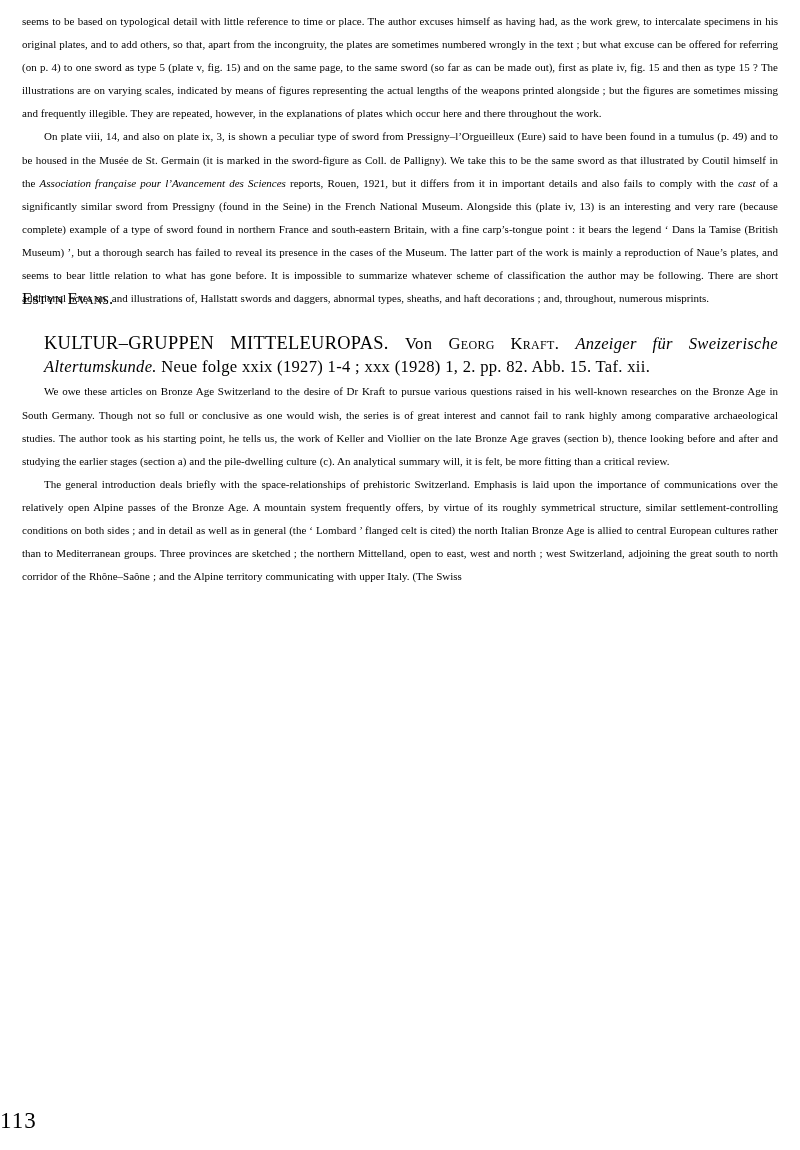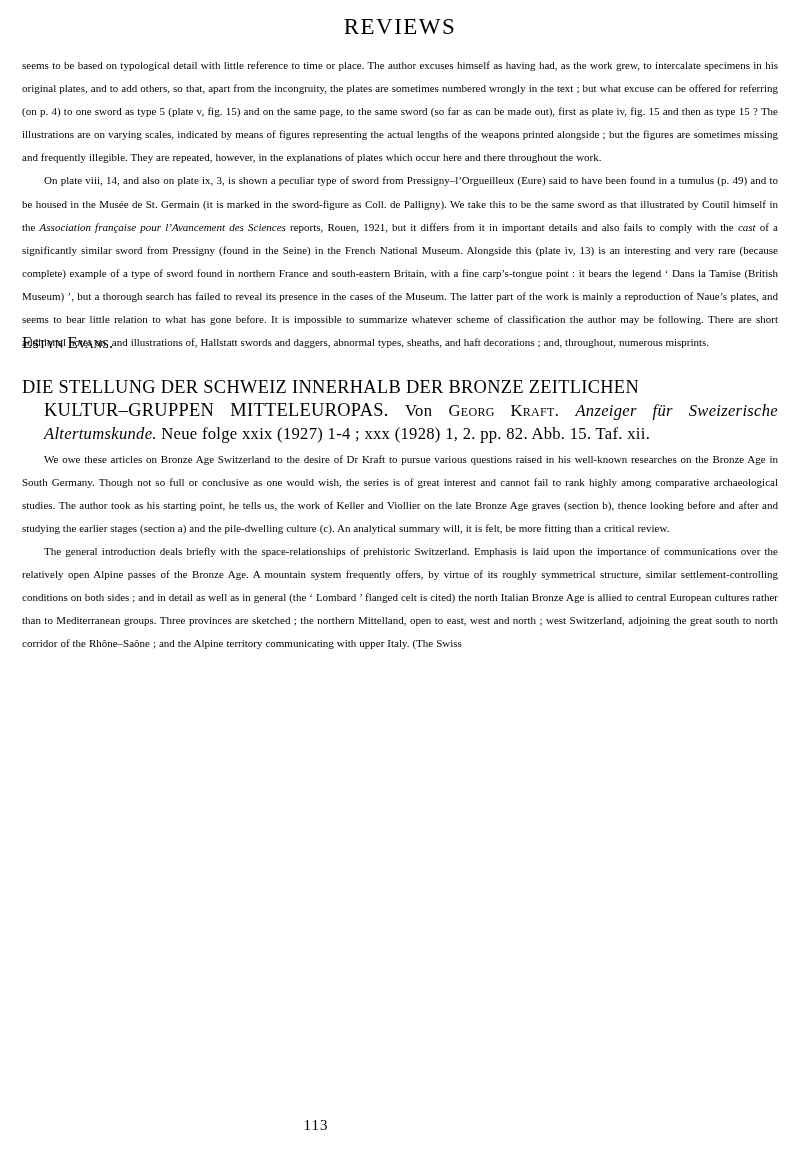--- a/index.html
+++ b/index.html
@@ -65,43 +65,41 @@
     display: block;
     padding-left: 22px;
   }
   .sc { font-variant: small-caps; }
   .it { font-style: italic; }
   .folio {
     position: absolute;
     bottom: 16px;
     left: 0;
     width: 632px;
-    text-align: center;
-    font-size: 15px;
+    text-align: left;
+    font-size: 23px;
     letter-spacing: 1px;
   }
   .block { margin-top: 0; }
 </style>
 </head>
 <body>
 
 <div class="page">
 
-  <h1 class="running-head">REVIEWS</h1>
 
   <p class="block">seems to be based on typological detail with little reference to time or place. The author excuses himself as having had, as the work grew, to intercalate specimens in his original plates, and to add others, so that, apart from the incongruity, the plates are sometimes numbered wrongly in the text ; but what excuse can be offered for referring (on p. 4) to one sword as type 5 (plate v, fig. 15) and on the same page, to the same sword (so far as can be made out), first as plate iv, fig. 15 and then as type 15 ?  The illustrations are on varying scales, indicated by means of figures representing the actual lengths of the weapons printed alongside ; but the figures are sometimes missing and frequently illegible. They are repeated, however, in the explanations of plates which occur here and there throughout the work.</p>
 
   <p class="indent"><span></span><span>On plate viii, 14, and also on plate ix, 3, is shown a peculiar type of sword from Pressigny–l’Orgueilleux (Eure) said to have been found in a tumulus (p. 49) and to be housed in the Musée de St. Germain (it is marked in the sword-figure as Coll. de Palligny). We take this to be the same sword as that illustrated by Coutil himself in the </span><span class="it">Association française pour l’Avancement des Sciences</span><span> reports, Rouen, 1921, but it differs from it in important details and also fails to comply with the </span><span class="it">cast</span><span> of a significantly similar sword from Pressigny (found in the Seine) in the French National Museum. Alongside this (plate iv, 13) is an interesting and very rare (because complete) example of a type of sword found in northern France and south-eastern Britain, with a fine carp’s-tongue point : it bears the legend ‘ Dans la Tamise (British Museum) ’, but a thorough search has failed to reveal its presence in the cases of the Museum. The latter part of the work is mainly a reproduction of Naue’s plates, and seems to bear little relation to what has gone before. It is impossible to summarize whatever scheme of classification the author may be following. There are short additional notes on, and illustrations of, Hallstatt swords and daggers, abnormal types, sheaths, and haft decorations ; and, throughout, numerous misprints.</span></p>
 
   <div class="sig-wrap">
     <div class="sig">Estyn Evans.</div>
   </div>
 
   <div class="review-head">
-    <span class="title">DIE STELLUNG DER SCHWEIZ INNERHALB DER BRONZE ZEITLICHEN</span>
     <span class="title title-line2"><span>KULTUR–GRUPPEN MITTELEUROPAS.</span> <span style="font-variant:normal;font-size:16.6px">Von</span> <span class="sc" style="font-size:16.6px">Georg Kraft.</span> <span class="it" style="font-variant:normal;font-size:16.6px">Anzeiger für Sweizerische Altertumskunde.</span><span style="font-variant:normal;font-size:16.6px"> Neue folge xxix (1927) 1-4 ; xxx (1928) 1, 2. pp. 82. Abb. 15. Taf. xii.</span></span>
   </div>
 
   <p class="indent" style="margin-top:2px">We owe these articles on Bronze Age Switzerland to the desire of Dr Kraft to pursue various questions raised in his well-known researches on the Bronze Age in South Germany. Though not so full or conclusive as one would wish, the series is of great interest and cannot fail to rank highly among comparative archaeological studies. The author took as his starting point, he tells us, the work of Keller and Viollier on the late Bronze Age graves (section b), thence looking before and after and studying the earlier stages (section a) and the pile-dwelling culture (c). An analytical summary will, it is felt, be more fitting than a critical review.</p>
 
   <p class="indent">The general introduction deals briefly with the space-relationships of prehistoric Switzerland. Emphasis is laid upon the importance of communications over the relatively open Alpine passes of the Bronze Age. A mountain system frequently offers, by virtue of its roughly symmetrical structure, similar settlement-controlling conditions on both sides ; and in detail as well as in general (the ‘ Lombard ’ flanged celt is cited) the north Italian Bronze Age is allied to central European cultures rather than to Mediterranean groups. Three provinces are sketched ; the northern Mittelland, open to east, west and north ; west Switzerland, adjoining the great south to north corridor of the Rhône–Saône ; and the Alpine territory communicating with upper Italy. (The Swiss</p>
 
   <div class="folio">113</div>
 
 </div>

